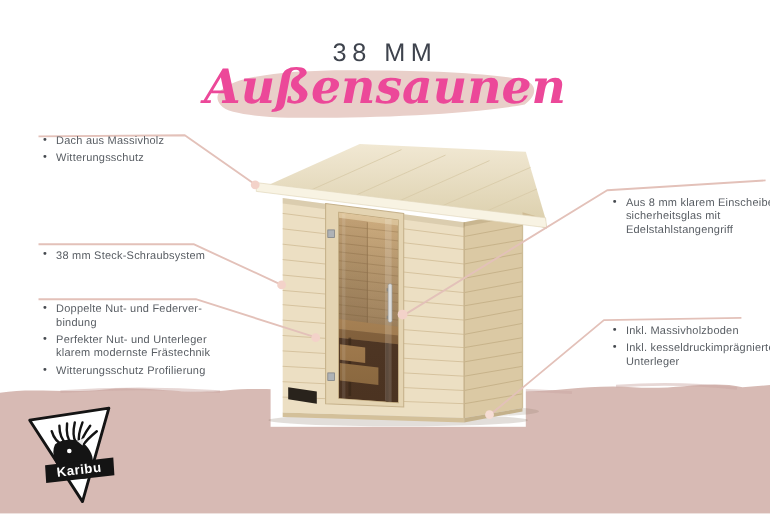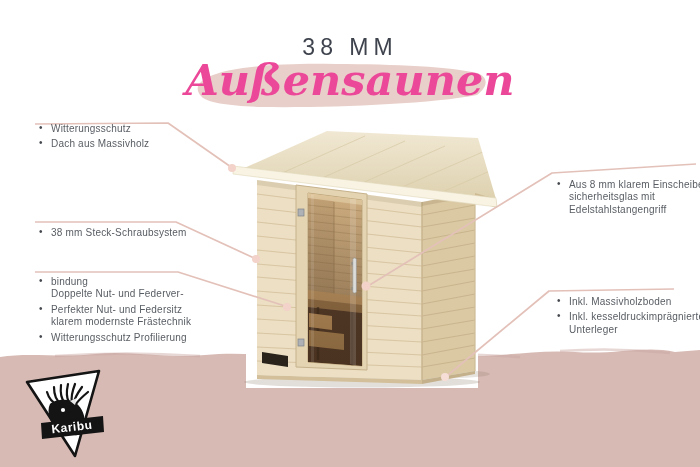--- a/index.html
+++ b/index.html
@@ -155,40 +155,40 @@
       <circle cx="366" cy="286" r="4.5"></circle>
       <circle cx="445" cy="377" r="4" fill="#f6ddd5"></circle>
     </g>
   </svg>
 
   <div class="size-label">38 MM</div>
   <div class="headline">Außensaunen</div>
 
   <div class="callout" id="cg-l1">
     <div class="item">
+      <span class="ln">Dach aus Massivholz</span>
+    </div>
+    <div class="item">
       <span class="ln">Witterungsschutz</span>
     </div>
-    <div class="item">
-      <span class="ln">Dach aus Massivholz</span>
-    </div>
   </div>
 
   <div class="callout" id="cg-l2">
     <div class="item">
       <span class="ln">38 mm Steck-Schraubsystem</span>
     </div>
   </div>
 
   <div class="callout" id="cg-l3">
     <div class="item">
+      <span class="ln">Doppelte Nut- und Federver-</span>
       <span class="ln">bindung</span>
-      <span class="ln">Doppelte Nut- und Federver-</span>
-    </div>
-    <div class="item">
-      <span class="ln">Perfekter Nut- und Federsitz</span>
+    </div>
+    <div class="item">
+      <span class="ln">Perfekter Nut- und Unterleger</span>
       <span class="ln">klarem modernste Frästechnik</span>
     </div>
     <div class="item">
       <span class="ln">Witterungsschutz Profilierung</span>
     </div>
   </div>
 
   <div class="callout" id="cg-r1">
     <div class="item">
       <span class="ln">Aus 8 mm klarem Einscheiben-</span>

